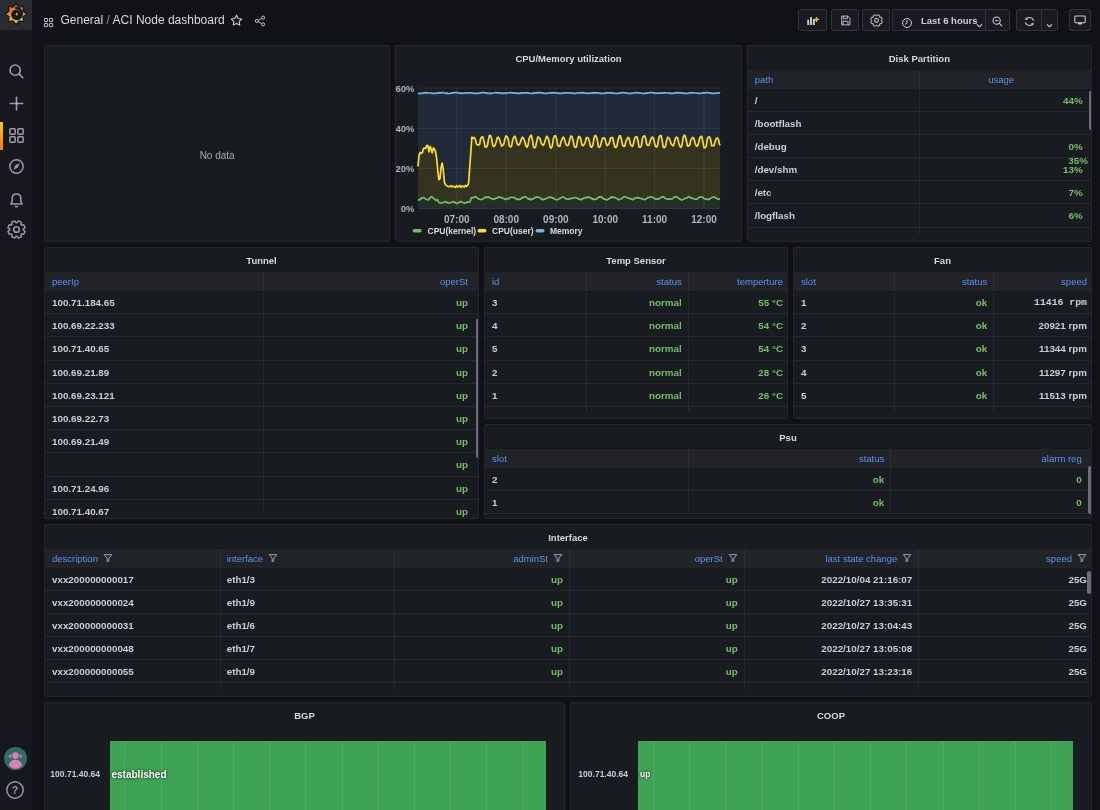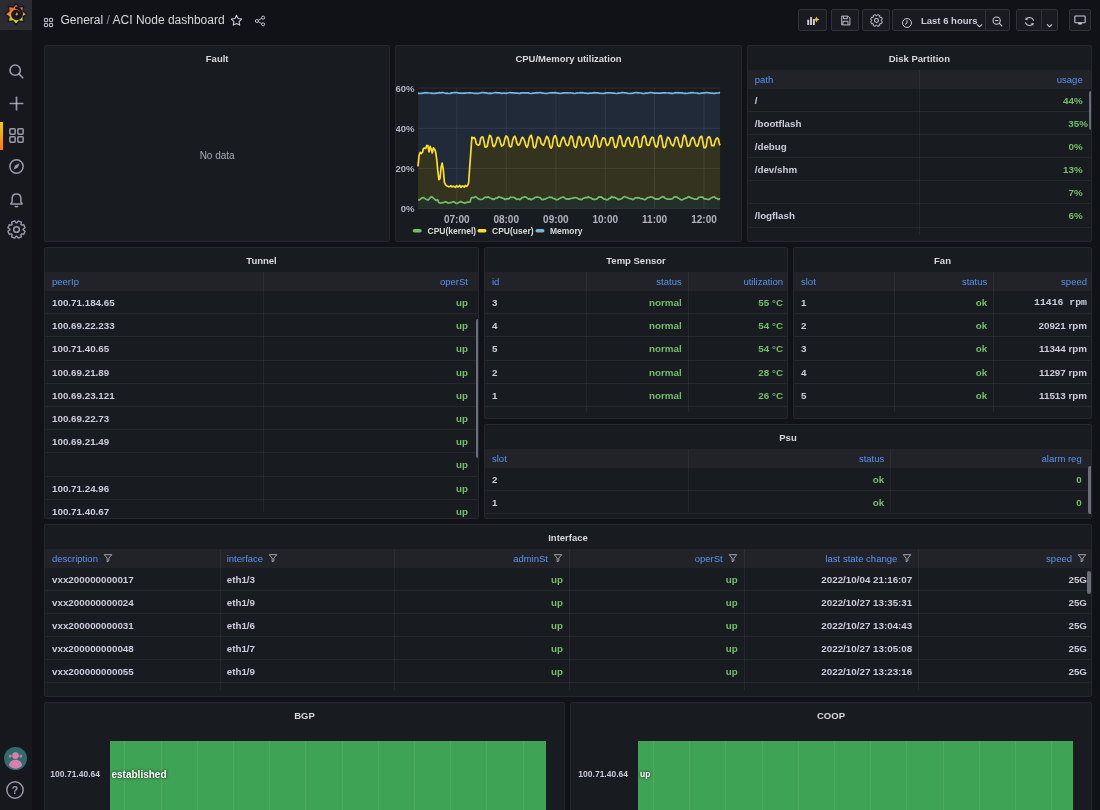--- a/index.html
+++ b/index.html
@@ -156,21 +156,20 @@
         </svg></span>
 </div>
     <div class="btn" style="left:1037px;width:22px">
       <svg width="14" height="14" viewBox="0 0 20 20" style="">
         <rect x="2.6" y="4.4" width="14.8" height="9.6" rx="1.2" fill="none" stroke="#ccccdc" stroke-width="1.5"></rect>
         <rect x="7.4" y="14" width="5.2" height="2.4" fill="#ccccdc"></rect>
       </svg>
     </div>
   </div>
 <div class="panel" style="left:44px;top:44.5px;width:346.3px;height:197px">
-    <div class="ptitle">Fault</div>
     <div style="position:absolute;left:0;top:104px;width:100%;text-align:center;font-size:10px;color:rgba(204,204,220,0.8)">No data</div>
   </div>
 <div class="panel" style="left:395.3px;top:44.5px;width:346.3px;height:197px">
     <div class="ptitle">CPU/Memory utilization</div>
     <svg width="347" height="197" viewBox="0 0 347 197" style="position:absolute;left:0;top:0">
 <g stroke="rgba(204,204,220,0.10)" stroke-width="1">
 <line x1="22.0" y1="42.1" x2="324.1" y2="42.1"></line>
 <line x1="22.0" y1="82.3" x2="324.1" y2="82.3"></line>
 <line x1="22.0" y1="122.4" x2="324.1" y2="122.4"></line>
 <line x1="22.0" y1="162.5" x2="324.1" y2="162.5"></line>
@@ -209,40 +208,41 @@
 <rect x="139.5" y="183" width="9" height="3.5" rx="1.7" fill="#77b3dd"></rect>
 <text x="154" y="188.3">Memory</text>
 </g>
 </svg>
   </div>
 <div class="panel" style="left:746.7px;top:44.5px;width:345.3px;height:197px">
     <div class="ptitle">Disk Partition</div>
     <div class="tbl">
       <div class="th" style="height:19px">
         <div class="hc l" style="left:0px;width:171.8px;">path</div>
-        <div class="hc r" style="left:171.8px;width:169.2px;">usage</div>
+        <div class="hc r" style="left:171.8px;width:169.2px;text-align:center;">usage</div>
       </div>
       <div class="tb">
         <div class="tr">
           <div class="tc l " style="left:0px;width:171.8px;">/</div>
           <div class="tc r g" style="left:171.8px;width:169.2px;">44%</div>
         </div>
         <div class="tr">
           <div class="tc l " style="left:0px;width:171.8px;">/bootflash</div>
-          <div class="tc r g" style="left:177px;width:169.2px;">35%</div>
+          <div class="tc r g" style="left:177px;width:169.2px;margin-top:37px;">35%</div>
         </div>
         <div class="tr">
           <div class="tc l " style="left:0px;width:171.8px;">/debug</div>
           <div class="tc r g" style="left:171.8px;width:169.2px;">0%</div>
         </div>
         <div class="tr">
           <div class="tc l " style="left:0px;width:171.8px;">/dev/shm</div>
           <div class="tc r g" style="left:171.8px;width:169.2px;">13%</div>
         </div>
         <div class="tr">
+          <div class="tc l " style="left:0px;width:171.8px;">/etc</div>
           <div class="tc r g" style="left:171.8px;width:169.2px;">7%</div>
         </div>
         <div class="tr">
           <div class="tc l " style="left:0px;width:171.8px;">/logflash</div>
           <div class="tc r g" style="left:171.8px;width:169.2px;">6%</div>
         </div>
         <div class="tr">
           <div class="tc l " style="left:0px;width:171.8px;"></div>
           <div class="tc r " style="left:171.8px;width:169.2px;"></div>
         </div>
@@ -302,21 +302,21 @@
       <div class="vd" style="left:217.5px"></div>
       <div class="sbar" style="left:431px;top:47px;height:139px"></div>
     </div>
   </div>
 <div class="panel" style="left:484px;top:247px;width:304px;height:172px">
     <div class="ptitle">Temp Sensor</div>
     <div class="tbl">
       <div class="th" style="height:19px">
         <div class="hc l" style="left:0px;width:101.3px;">id</div>
         <div class="hc r" style="left:101.3px;width:101.39999999999999px;">status</div>
-        <div class="hc r" style="left:202.7px;width:101.30000000000001px;">utilization</div>
+        <div class="hc r" style="left:202.7px;width:101.30000000000001px;">temperture</div>
       </div>
       <div class="tb">
         <div class="tr">
           <div class="tc l " style="left:0px;width:101.3px;">3</div>
           <div class="tc r g" style="left:101.3px;width:101.39999999999999px;">normal</div>
           <div class="tc r g" style="left:202.7px;width:101.30000000000001px;">55 °C</div>
         </div>
         <div class="tr">
           <div class="tc l " style="left:0px;width:101.3px;">4</div>
           <div class="tc r g" style="left:101.3px;width:101.39999999999999px;">normal</div>

